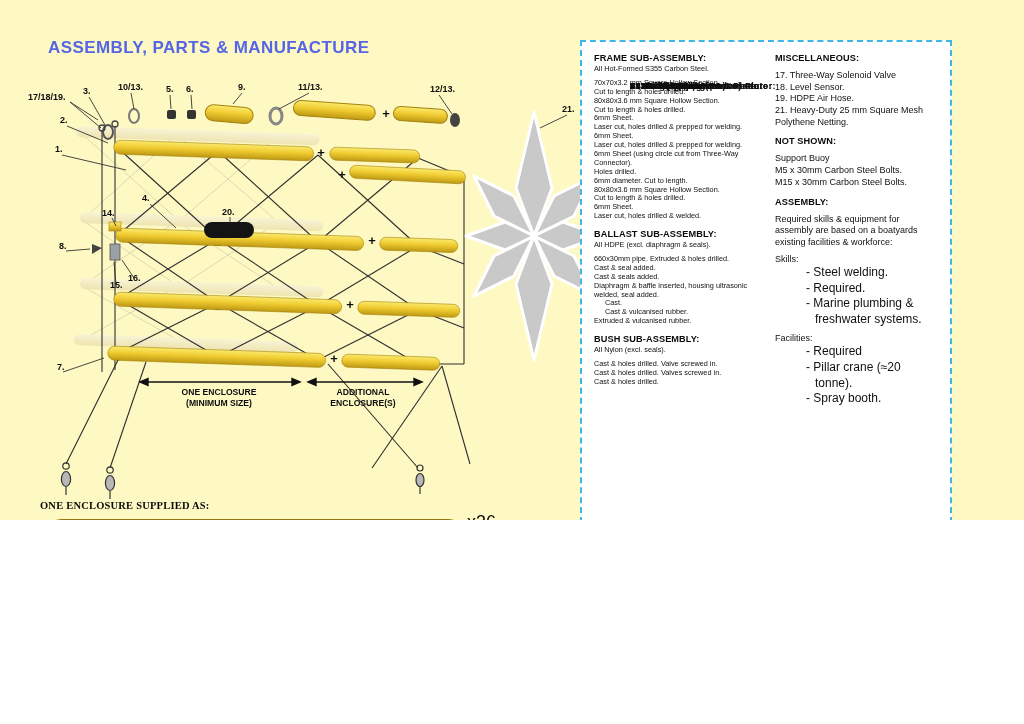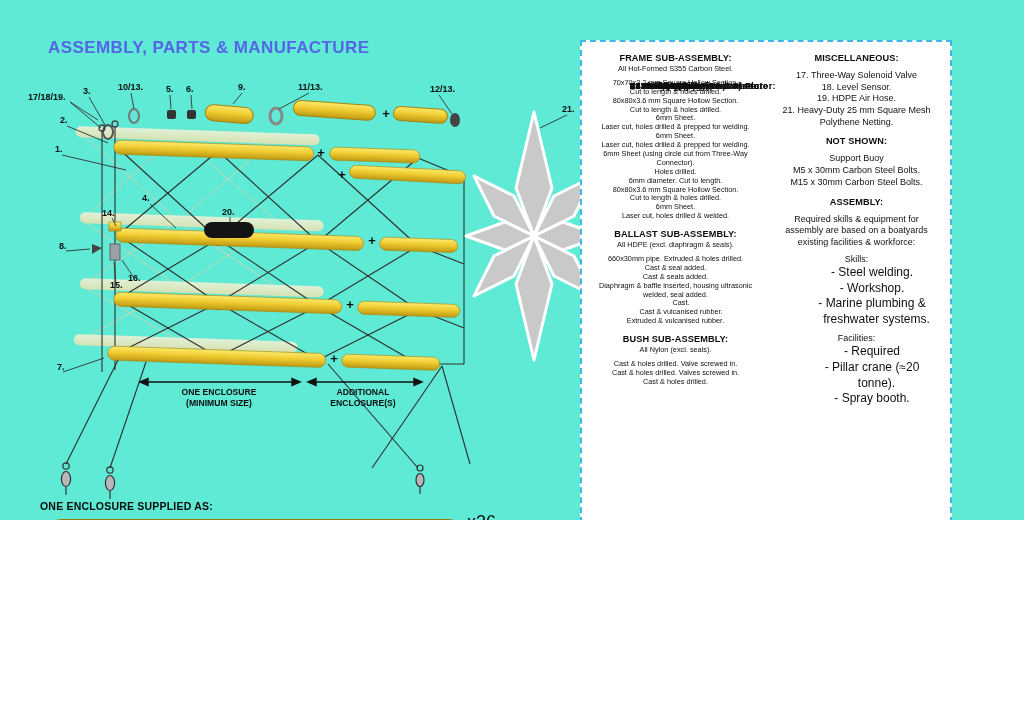--- a/index.html
+++ b/index.html
@@ -1,30 +1,30 @@
 <!DOCTYPE html>
 <html style="--accent-blue: #5565e6; --panel-border: #3fb6e8; --tube-yellow: #f0cc31; --net-gray: #c9c9c9;"><head>
 <meta charset="utf-8">
 <style>
   :root{
     --accent-blue:#5565e6;
     --panel-border:#3fb6e8;
   }
   html,body{margin:0;padding:0;background:#fff;}
-  .page{position:relative;width:1024px;height:520px;background:#5eead4;overflow:hidden;
-        font-family:"Liberation Sans",sans-serif;color:#0b0b0b;text-align:center;}
+  .page{position:relative;width:1024px;height:520px;background:#fef9c3;overflow:hidden;
+        font-family:"Liberation Sans",sans-serif;color:#0b0b0b;}
   .title{position:absolute;left:48px;top:38px;margin:0;font-size:17px;font-weight:800;
          letter-spacing:.4px;color:var(--accent-blue,#5565e6);}
   svg{position:absolute;}
   #diagram{left:18px;top:76px;width:592px;height:430px;}
   #parts{left:40px;top:566px;width:575px;height:80px;}
   .co{font:700 9px "Liberation Sans",sans-serif;fill:#0d0d0d;}
   .plus{font:700 13px "Liberation Sans",sans-serif;fill:#0d0d0d;text-anchor:middle;}
   .arrlab{font:700 8.6px "Liberation Sans",sans-serif;fill:#0d0d0d;text-anchor:middle;}
-  .supplied-heading{position:absolute;left:40px;top:500px;font-size:10.5px;font-weight:800;letter-spacing:.2px;}
+  .supplied-heading{position:absolute;left:40px;top:500px;font-size:10.5px;font-weight:800;letter-spacing:.2px;font-family:Liberation Serif, serif;}
   .tube{position:absolute;background:linear-gradient(#fbe96f 0%,#f2d138 40%,#c29c12 100%);
         border:1px solid #97790b;border-radius:14px;box-sizing:border-box;
         box-shadow:inset 0 2px 3px rgba(255,255,255,.55), inset 0 -3px 4px rgba(0,0,0,.18);}
   .tube::before{content:"";position:absolute;left:36px;top:0;bottom:0;width:3px;
         background:rgba(70,55,0,.28);border-radius:2px;}
   .tube1{left:48px;top:519px;width:414px;height:26px;}
   .tube2{left:48px;top:553px;width:414px;height:20px;}
   .rod{position:absolute;left:48px;top:650px;width:322px;height:5px;background:#17191d;border-radius:3px;}
   .sq{position:absolute;background:#2c3036;border:1px solid #15171a;box-sizing:border-box;}
   .sq1{left:426px;top:647px;width:11px;height:11px;}
@@ -425,21 +425,21 @@
           <div class="pl plain">M5 x 30mm Carbon Steel Bolts.</div>
           <div class="pl plain">M15 x 30mm Carbon Steel Bolts.</div>
         </section>
         <section class="sec">
           <div class="ph">ASSEMBLY:</div>
           <div class="pl sp"></div>
           <div class="pl plain">Required skills &amp; equipment for assembly are based on a boatyards existing facilities &amp; workforce:</div>
           <div class="pl sp"></div>
           <div class="pl plain">Skills:</div>
           <div class="pl bullet">- Steel welding.</div>
-          <div class="pl bullet">- Workshop.</div>
+          <div class="pl bullet">- Required.</div>
           <div class="pl bullet">- Marine plumbing &amp; freshwater systems.</div>
           <div class="pl sp"></div>
           <div class="pl plain">Facilities:</div>
           <div class="pl bullet">- Required</div>
           <div class="pl bullet">- Pillar crane (≈20 tonne).</div>
           <div class="pl bullet">- Spray booth.</div>
         </section>
       </div>
   </aside>
 

